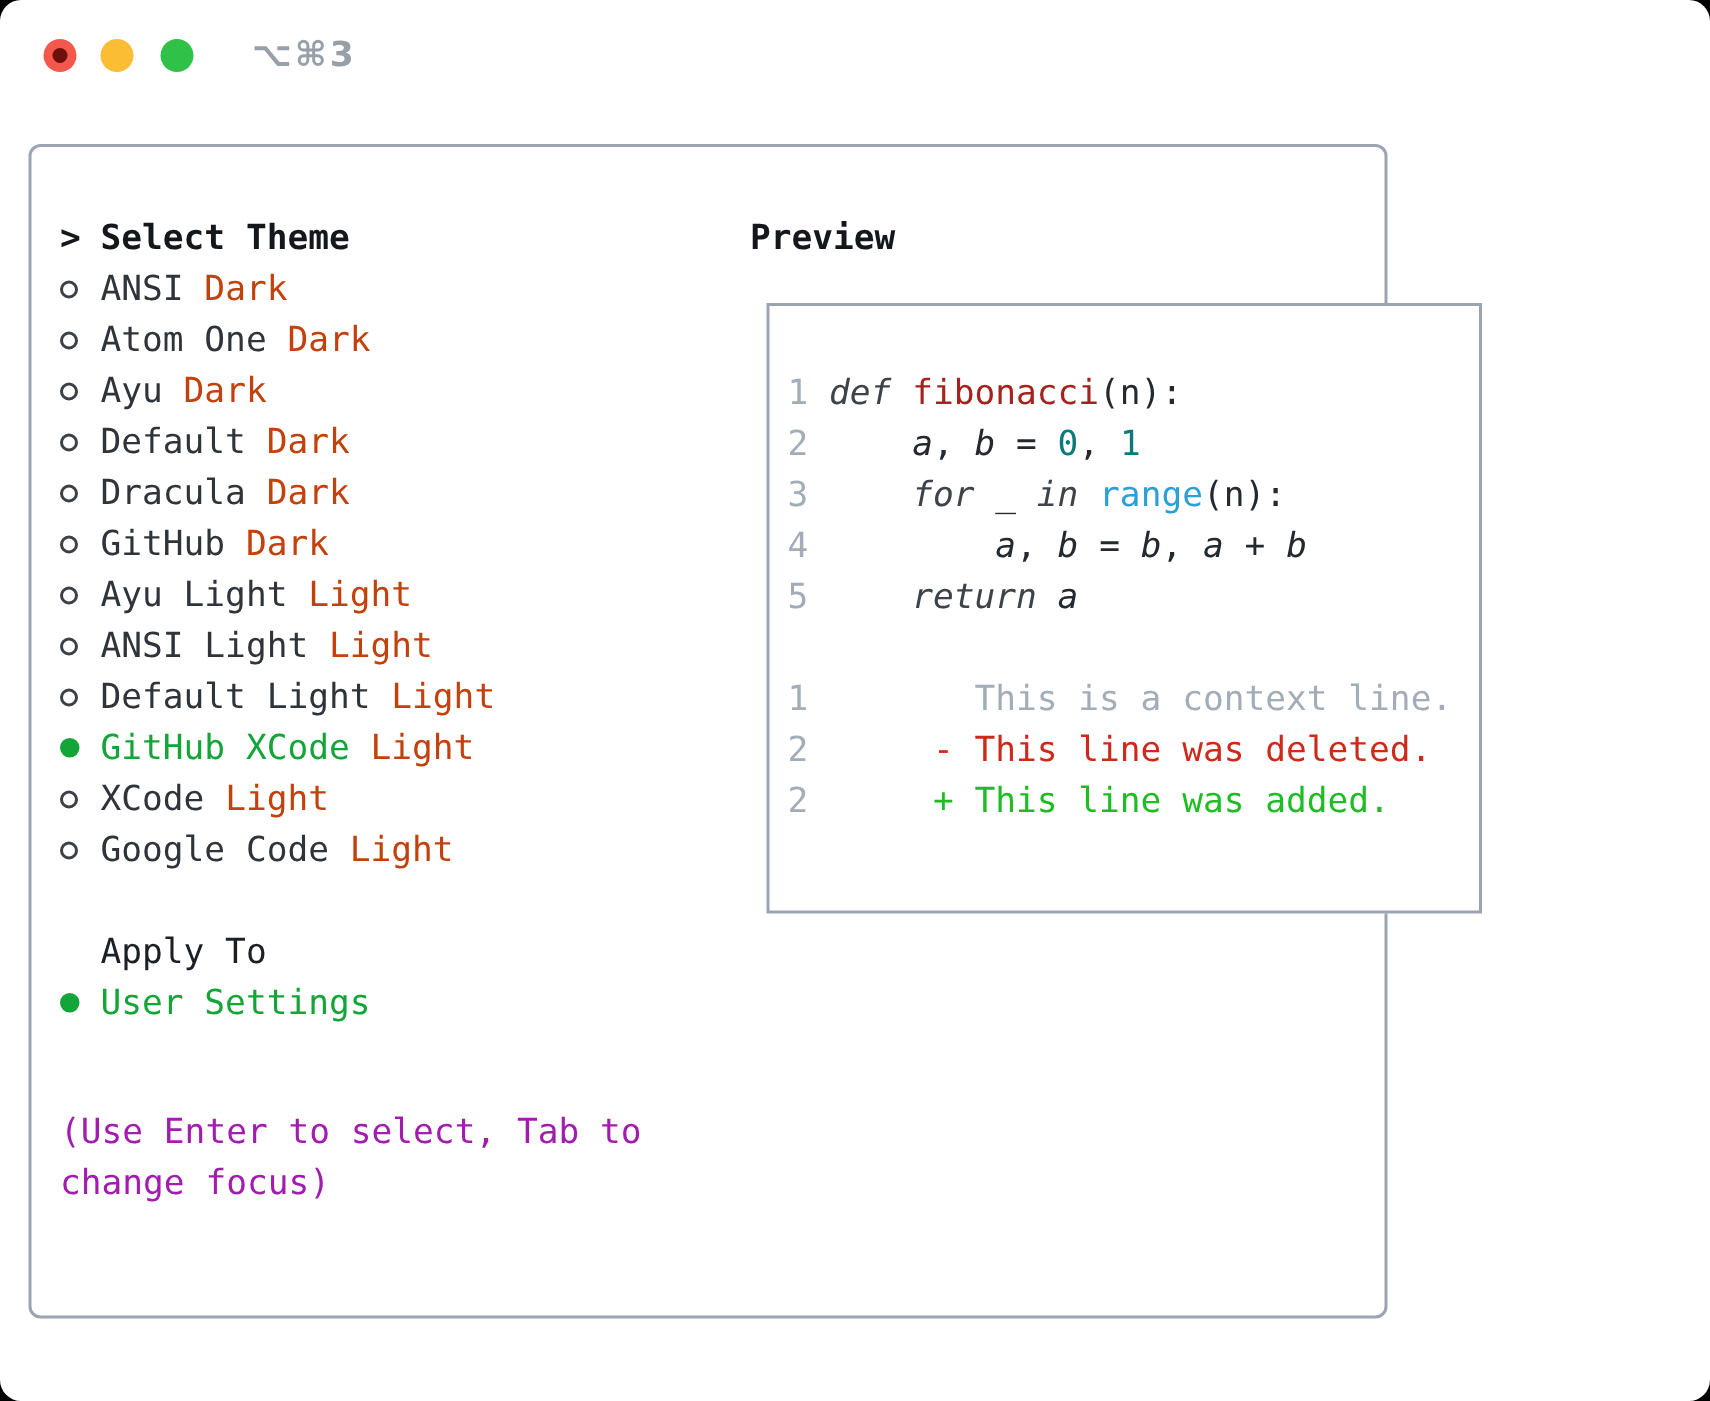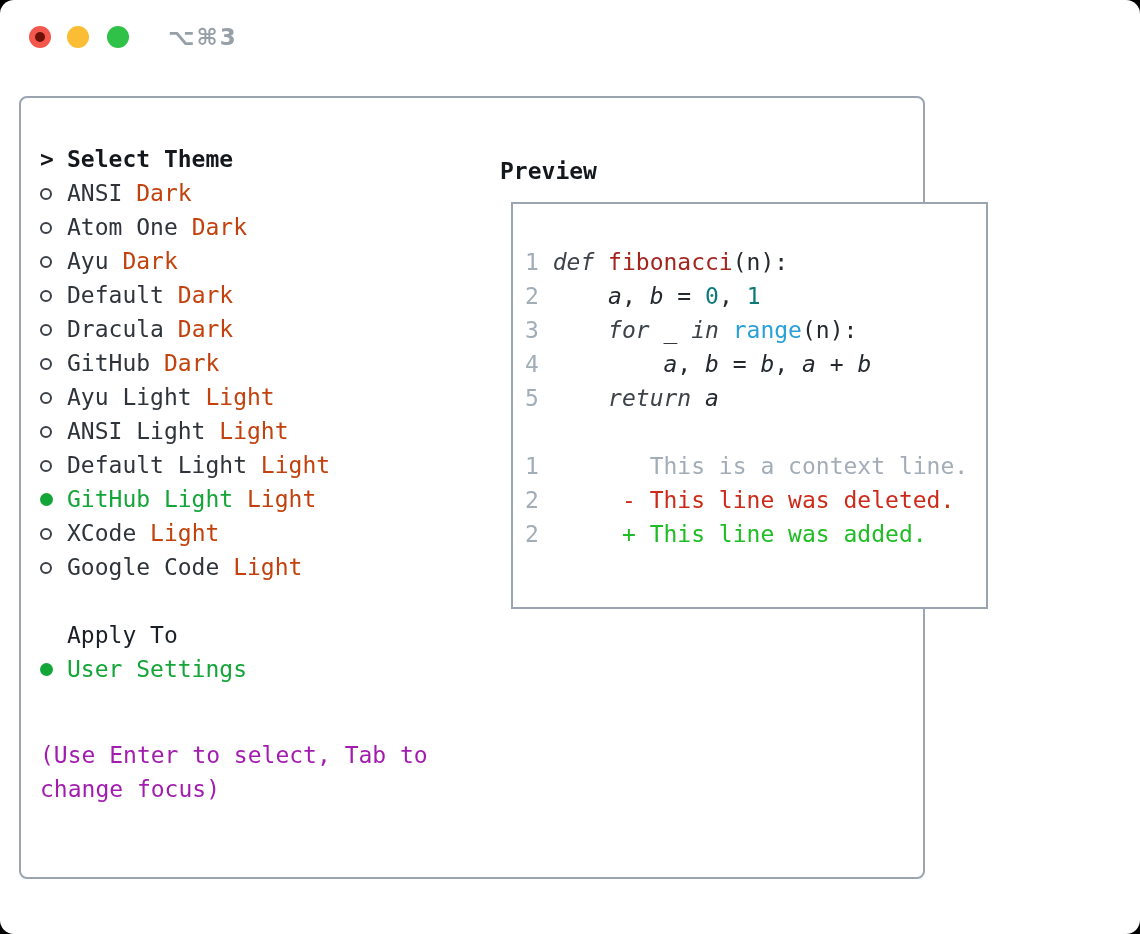--- a/index.html
+++ b/index.html
@@ -52,21 +52,21 @@
   .t-name { color: #2e343a; }
   .t-variant { color: #c2410c; }
   .selected .t-name { color: #13a538; }
   .apply-section { margin-top: 34px; }
   .apply-title { color: #1b2026; }
   .hint {
     margin-top: 52px; color: #a21caf; white-space: normal; width: 430px;
   }
   
   .preview-label {
-    position: absolute; left: 479px; top: 56px; line-height: 34px;
+    position: absolute; left: 479px; top: 44px; line-height: 34px;
     font-size: 23px; font-weight: bold; color: #14181c;
   }
   .preview-box {
     position: absolute; left: 490px; top: 104px; width: 477px; height: 407px;
     border: 2px solid #9aa5b1; background: #fff;
     padding: 41px 0 0 12px; overflow: hidden;
   }
   .code { font-size: 23px; line-height: 34px; }
   .cline { white-space: pre; height: 34px; }
   .lnum    { color: #a2adb8; }
@@ -102,21 +102,21 @@
       <div>
           <div class="row"><span class="mark"><span class="circle"></span></span><span class="t-name">ANSI</span><span class="t-variant"> Dark</span></div>
           <div class="row"><span class="mark"><span class="circle"></span></span><span class="t-name">Atom One</span><span class="t-variant"> Dark</span></div>
           <div class="row"><span class="mark"><span class="circle"></span></span><span class="t-name">Ayu</span><span class="t-variant"> Dark</span></div>
           <div class="row"><span class="mark"><span class="circle"></span></span><span class="t-name">Default</span><span class="t-variant"> Dark</span></div>
           <div class="row"><span class="mark"><span class="circle"></span></span><span class="t-name">Dracula</span><span class="t-variant"> Dark</span></div>
           <div class="row"><span class="mark"><span class="circle"></span></span><span class="t-name">GitHub</span><span class="t-variant"> Dark</span></div>
           <div class="row"><span class="mark"><span class="circle"></span></span><span class="t-name">Ayu Light</span><span class="t-variant"> Light</span></div>
           <div class="row"><span class="mark"><span class="circle"></span></span><span class="t-name">ANSI Light</span><span class="t-variant"> Light</span></div>
           <div class="row"><span class="mark"><span class="circle"></span></span><span class="t-name">Default Light</span><span class="t-variant"> Light</span></div>
-          <div class="row selected"><span class="mark"><span class="circle filled"></span></span><span class="t-name">GitHub Light</span><span class="t-variant"> Light</span></div>
+          <div class="row selected"><span class="mark"><span class="circle filled"></span></span><span class="t-name">GitHub XCode</span><span class="t-variant"> Light</span></div>
           <div class="row"><span class="mark"><span class="circle"></span></span><span class="t-name">XCode</span><span class="t-variant"> Light</span></div>
           <div class="row"><span class="mark"><span class="circle"></span></span><span class="t-name">Google Code</span><span class="t-variant"> Light</span></div>
         </div>
 
       <div class="apply-section">
         <div class="row apply-title"><span class="mark"></span><span>Apply To</span></div>
         <div>
             <div class="row selected"><span class="mark"><span class="circle filled"></span></span><span class="t-name">User Settings</span></div>
           </div>
       </div>

